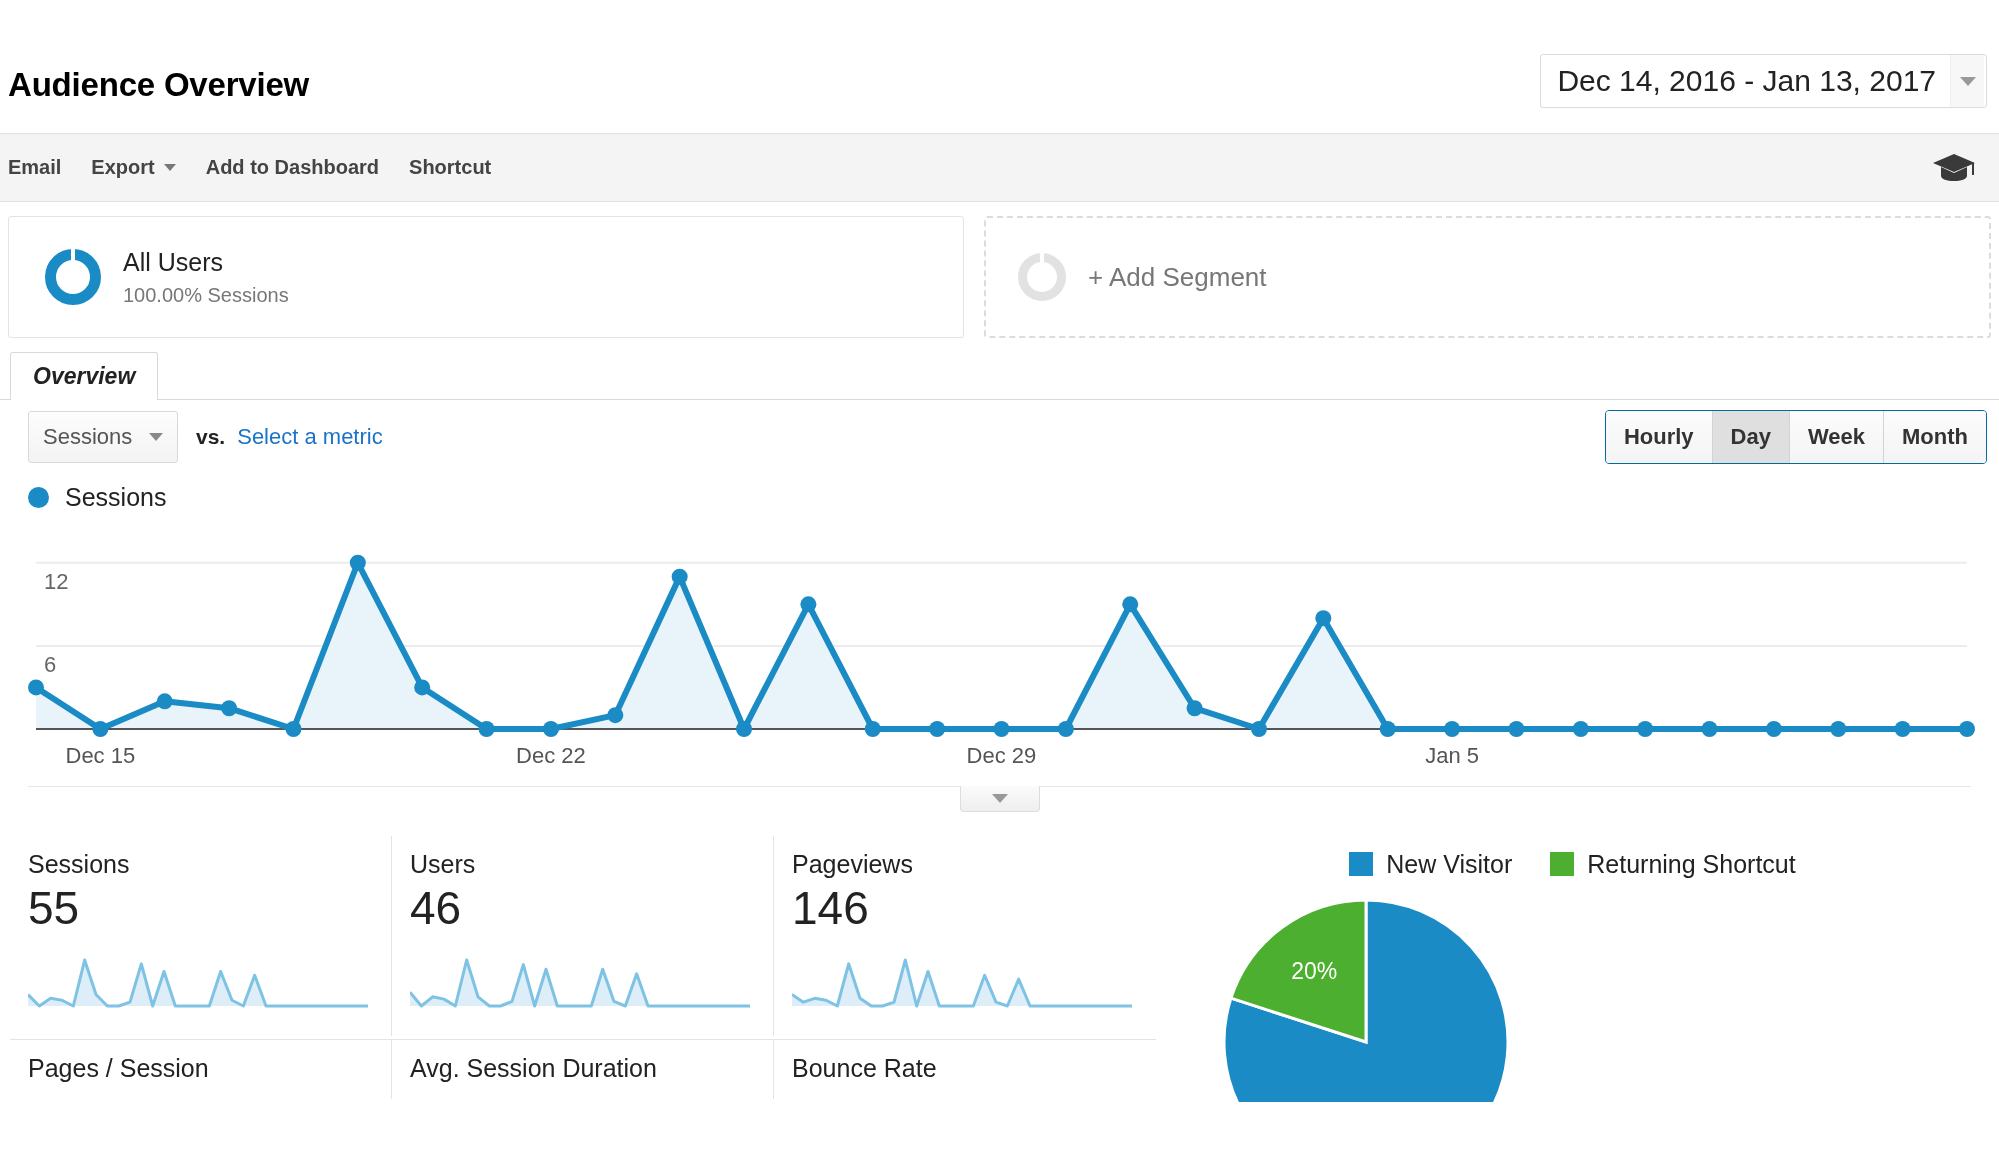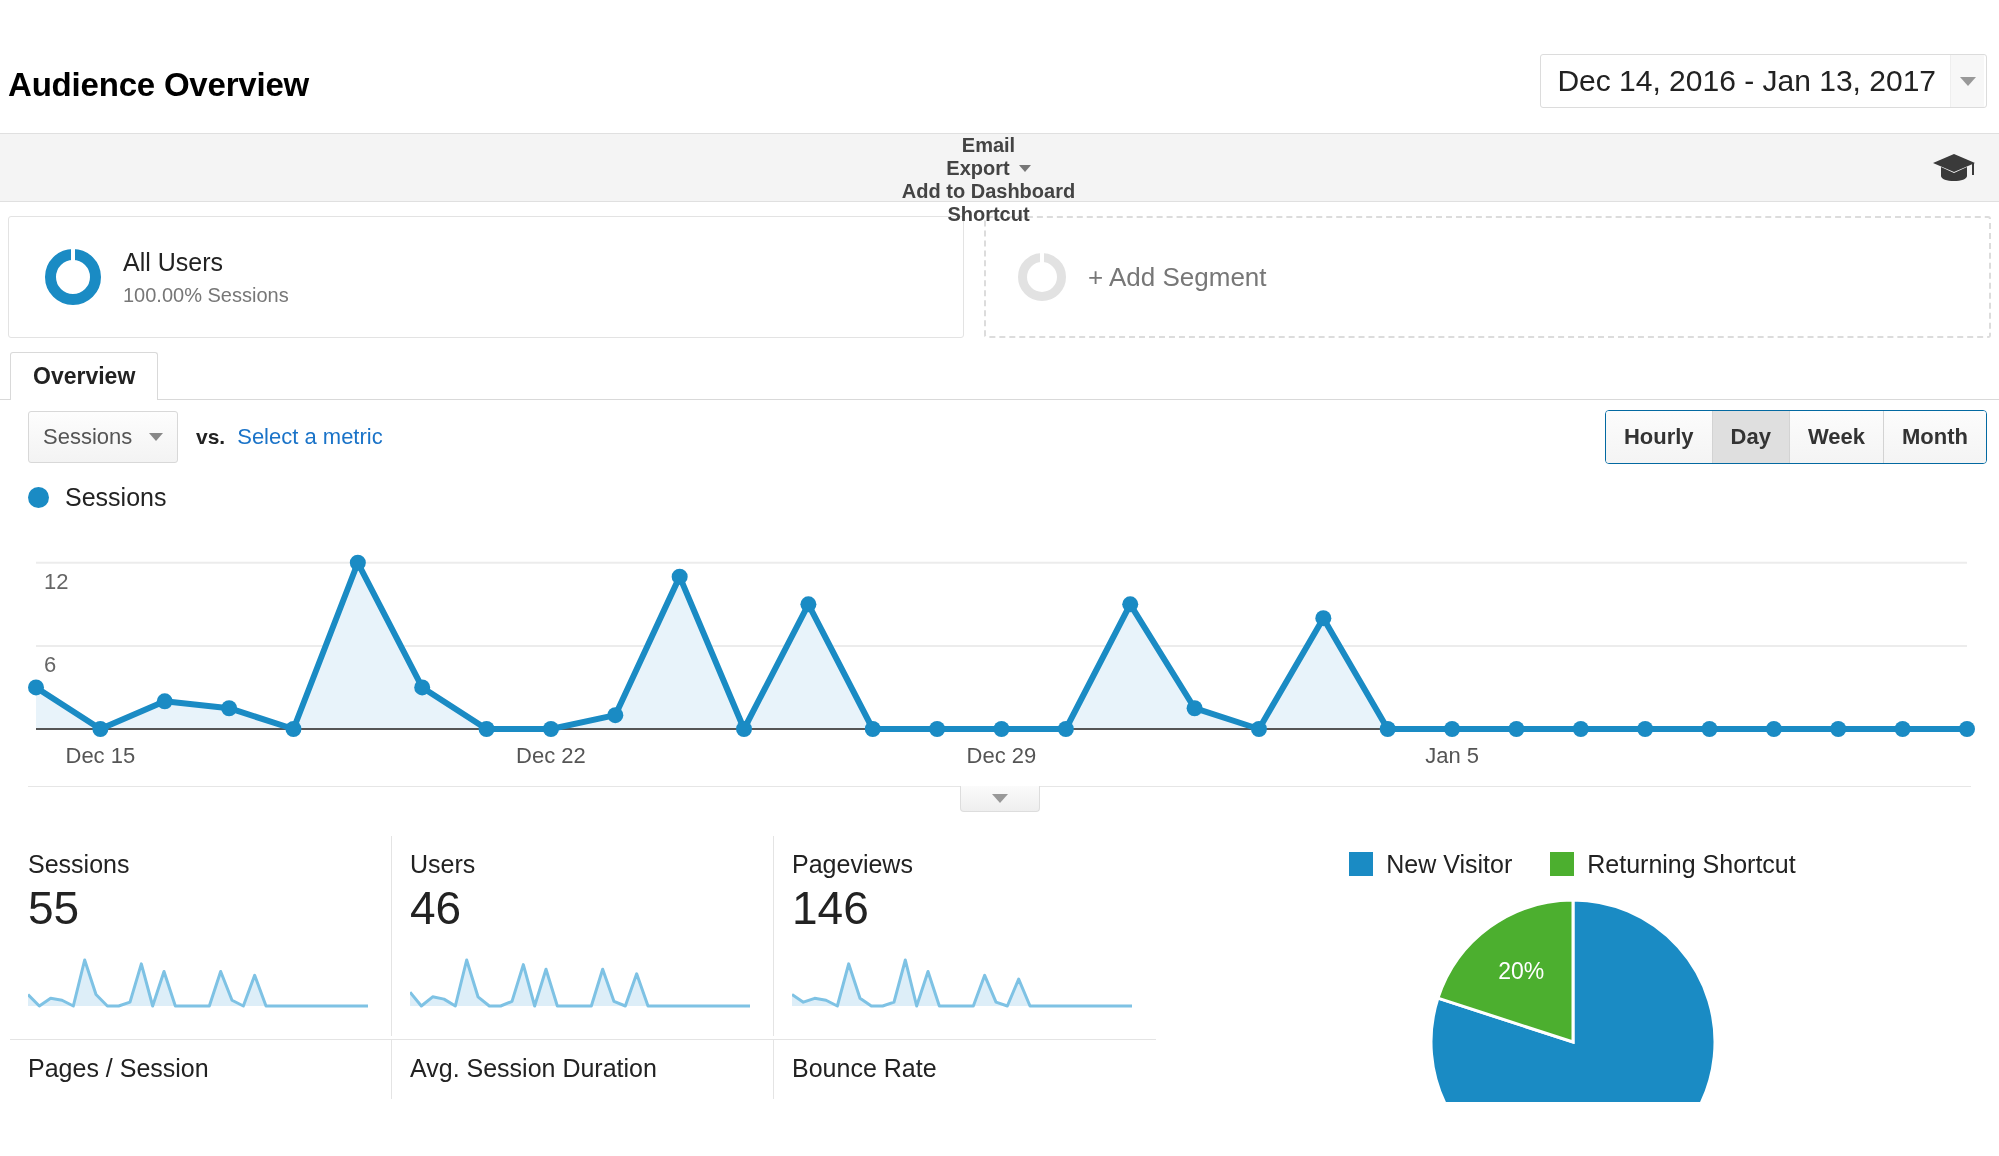--- a/index.html
+++ b/index.html
@@ -61,21 +61,20 @@
 
   
   .toolbar {
     position: relative;
     height: 68px;
     background: #f4f4f4;
     border-bottom: 1px solid #e0e0e0;
     display: flex;
     align-items: center;
     padding-left: 8px;
-    flex-direction: column;
   }
   .toolbar-item {
     font-size: 20px;
     color: #444;
     font-weight: bold;
     margin-right: 30px;
     cursor: pointer;
     display: flex;
     align-items: center;
   }
@@ -151,20 +150,21 @@
     border: 1px solid #d9d9d9;
     border-bottom: none;
     border-radius: 3px 3px 0 0;
     background: #fbfbfb;
     display: flex; align-items: center;
     font-size: 23px;
     font-weight: bold;
     color: #222;
     position: relative; top: 1px;
     cursor: pointer;
+    font-style: italic;
   }
   .tab.active { background: #fff; }
 
   
   .metric-row {
     position: relative;
     height: 74px;
     display: flex;
     align-items: center;
     padding: 0 12px 0 28px;
@@ -288,21 +288,21 @@
   }
   .pie-legend {
     display: flex;
     justify-content: center;
     align-items: center;
     gap: 38px;
     height: 56px;
   }
   .pie-legend-item { display: flex; align-items: center; font-size: 25px; color: #222; }
   .swatch { width: 24px; height: 24px; margin-right: 13px; }
-  .pie-wrap { display: flex; justify-content: center; }
+  .pie-wrap { display: flex; justify-content: flex-start; }
 </style>
 </head>
 <body>
 
 <div class="header">
   <div class="page-title">Audience Overview</div>
   <div class="date-range">
     <span class="date-range-text">Dec 14, 2016 - Jan 13, 2017</span>
     <span class="date-range-caret">
       <span class="caret-down"></span>

